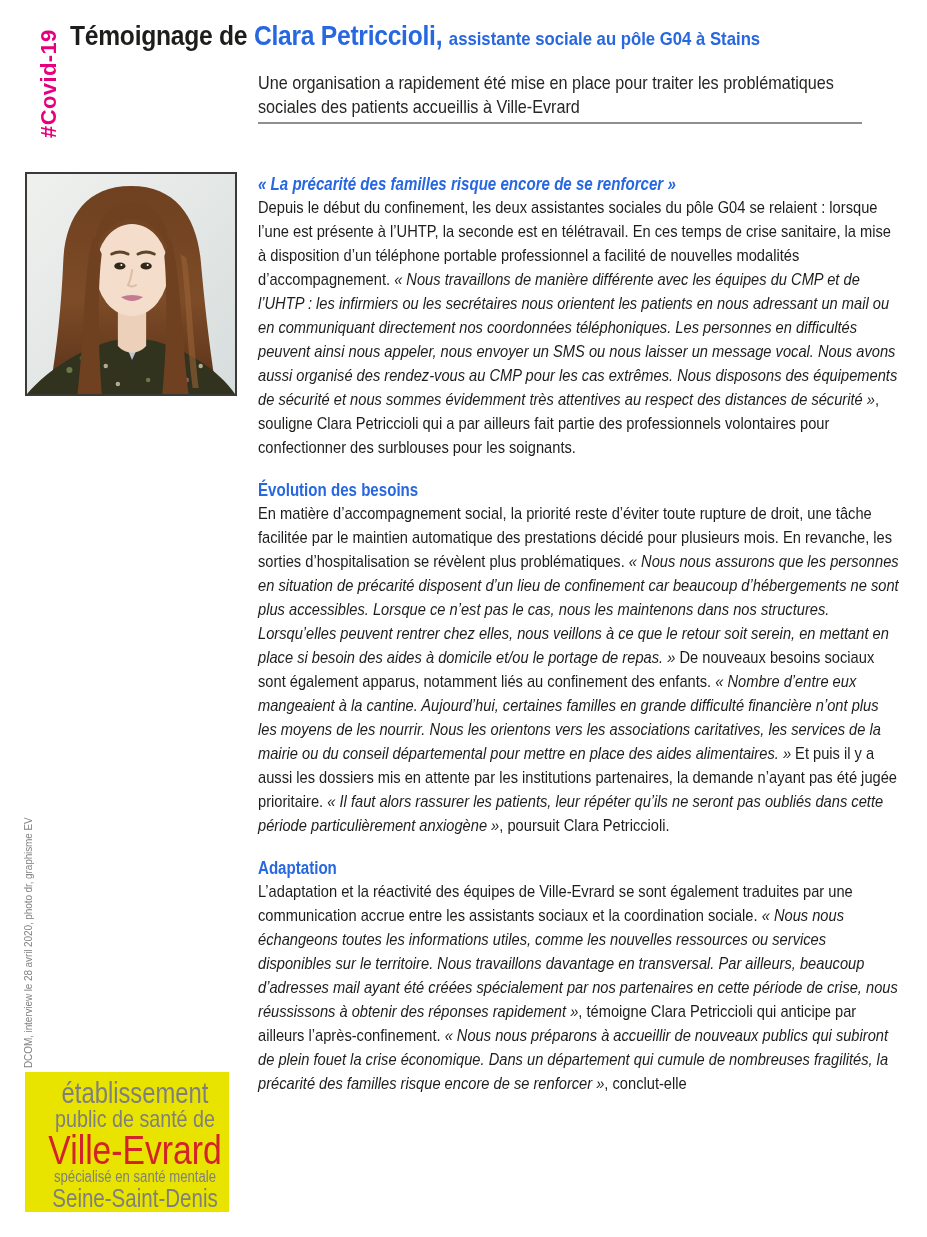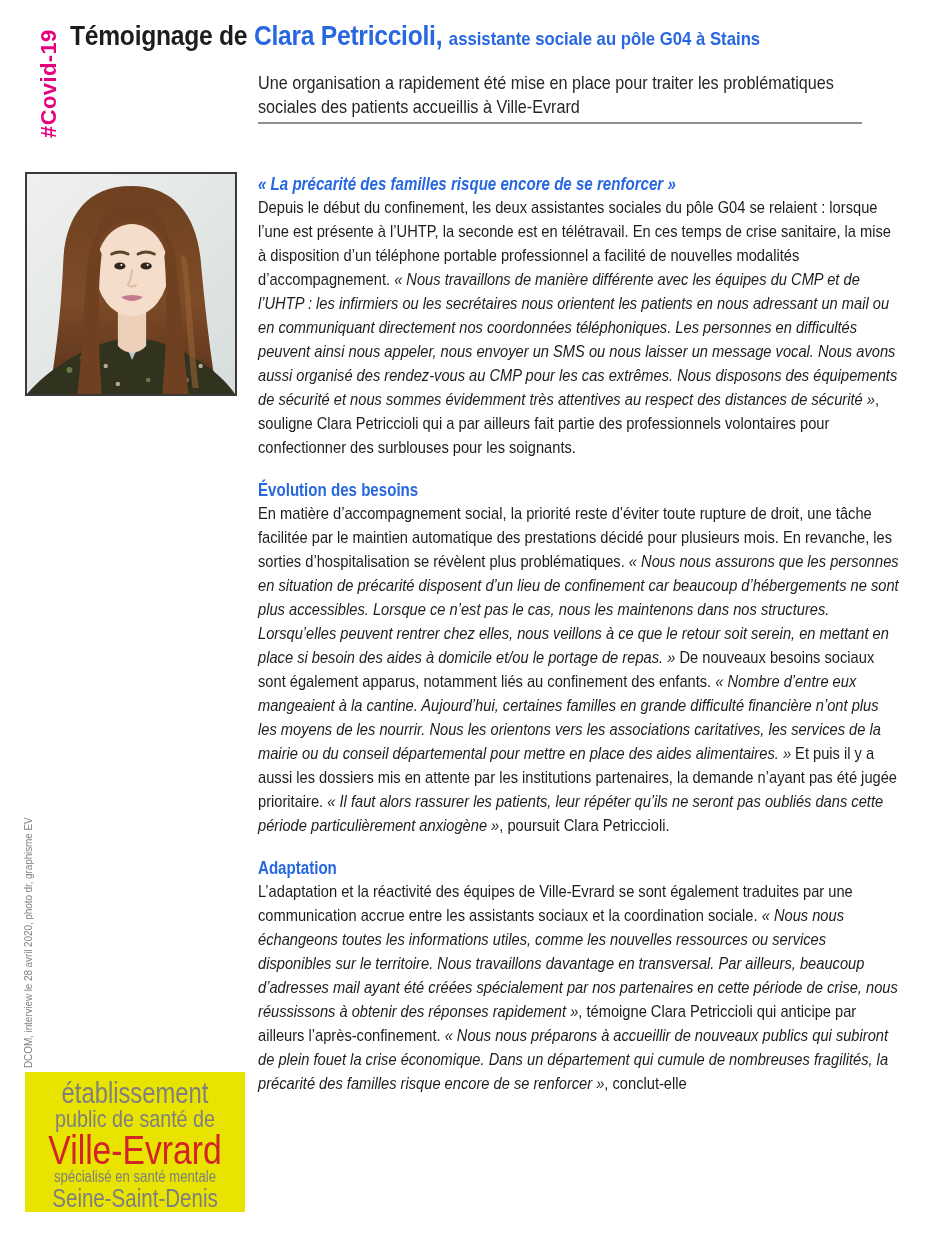--- a/index.html
+++ b/index.html
@@ -51,21 +51,21 @@
   .sec-paragraph{margin:0;text-align:left;}
   .sec-paragraph em{font-style:italic;}
   
   .vertical-caption{
     position:absolute;left:23px;top:1068px;
     transform:rotate(-90deg);transform-origin:0 0;
     font-size:10px;letter-spacing:-0.1px;color:#828282;white-space:nowrap;
   }
   
   .logo-box{
-    position:absolute;left:25px;top:1072px;width:220px;height:140px;
+    position:absolute;left:25px;top:1072px;width:204px;height:140px;
     background:#e8e400;overflow:hidden;
   }
   .logo-inner{
     position:absolute;left:0;top:7px;width:268px;
     transform:scaleX(0.8209);transform-origin:0 0;text-align:center;
   }
   .logo-l1{font-size:29px;line-height:28px;color:#7f7f7f;}
   .logo-l2{font-size:24px;line-height:24px;color:#7f7f7f;}
   .logo-l3{font-size:41px;line-height:38px;color:#d2232a;}
   .logo-l4{font-size:16px;line-height:16px;color:#7f7f7f;}

